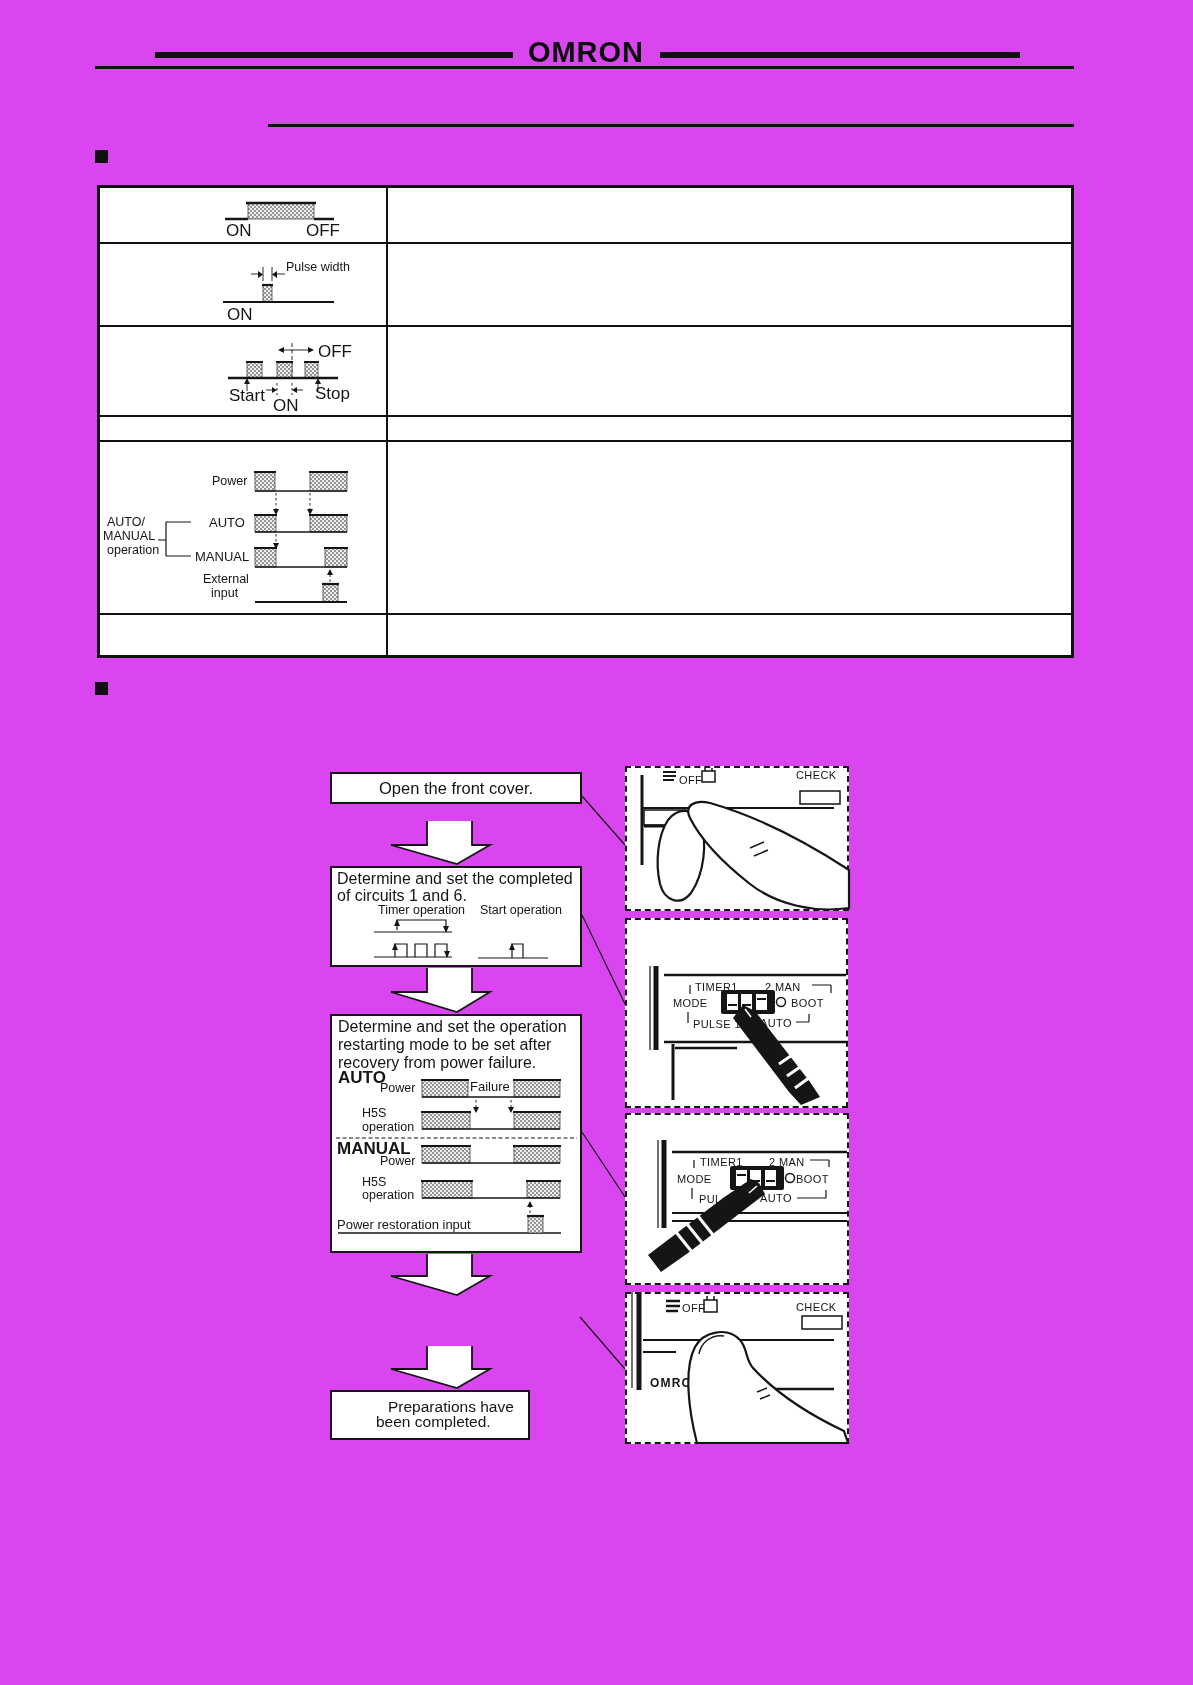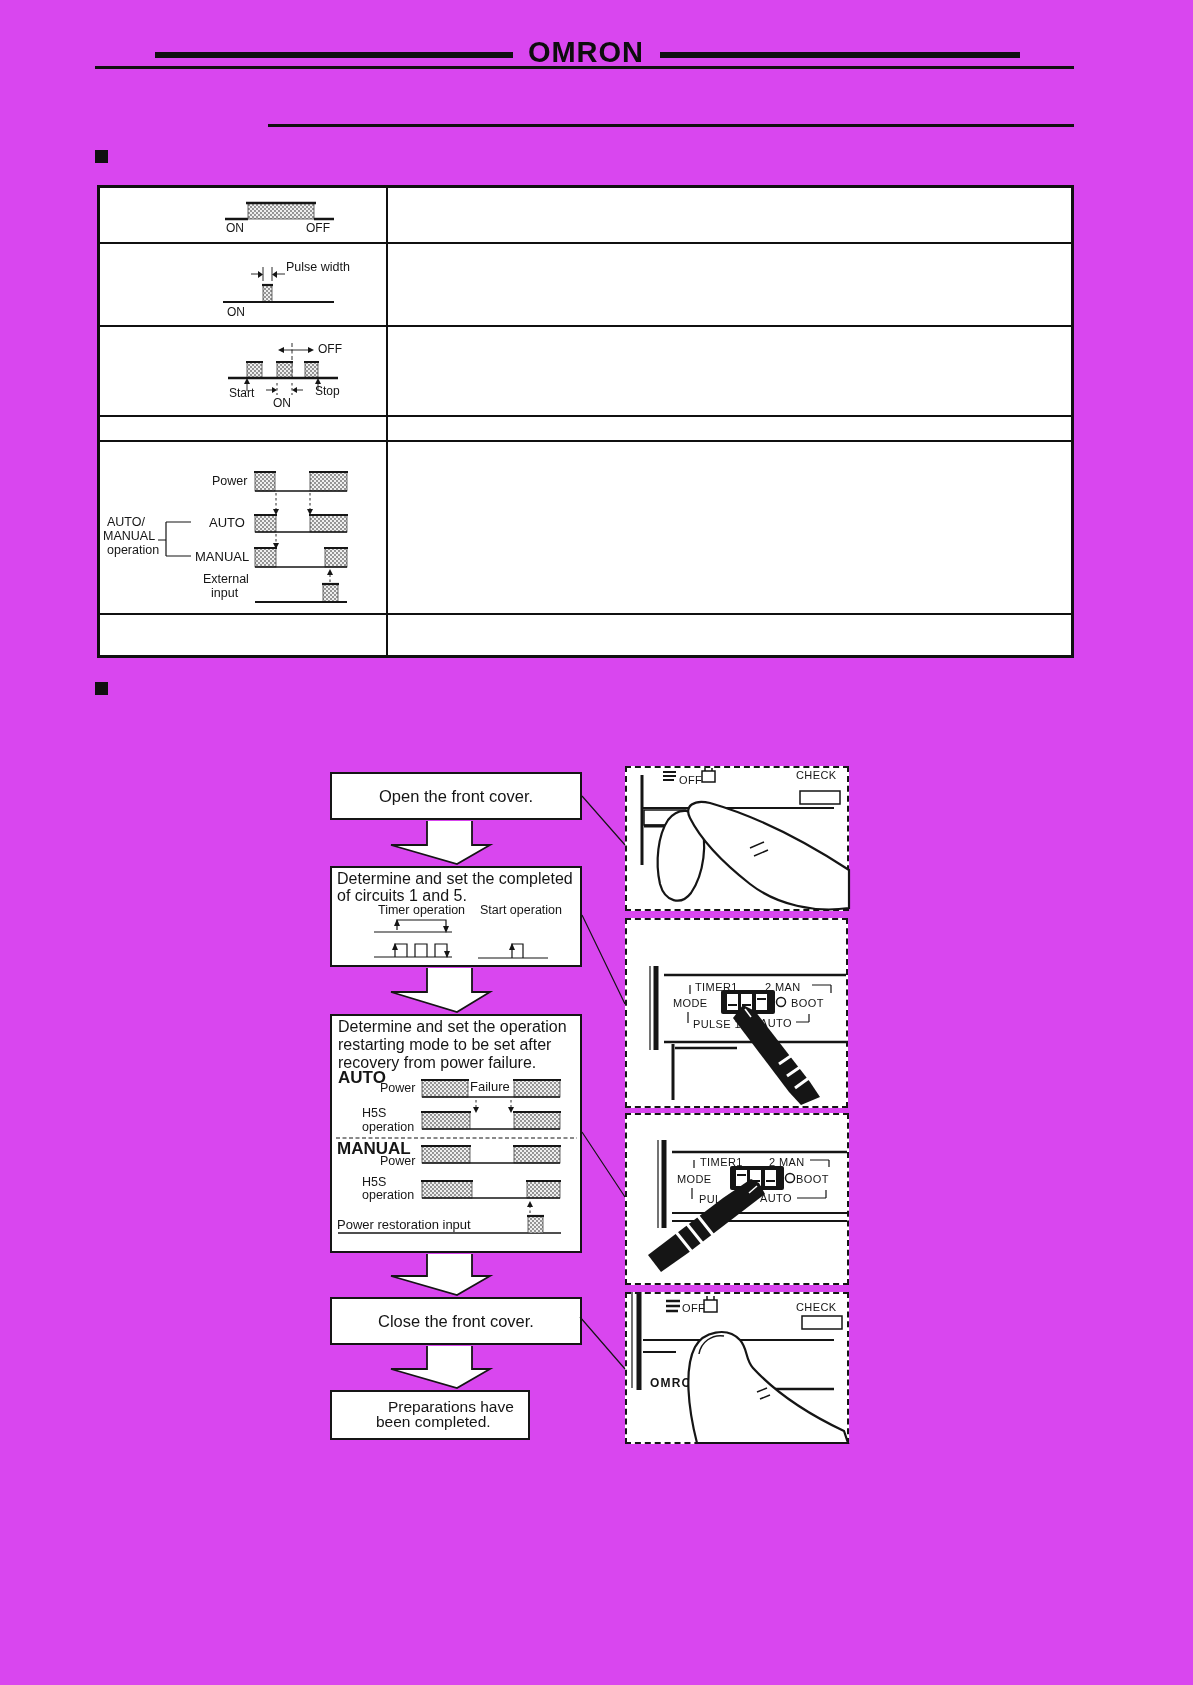--- a/index.html
+++ b/index.html
@@ -7,21 +7,21 @@
   .page{position:relative;width:1193px;height:1685px;background:#d946ef;overflow:hidden;
         font-family:"Liberation Sans",sans-serif;color:#151515}
   .bar{position:absolute;height:6px;background:#101010}
   .hline{position:absolute;background:#101010}
   .vline{position:absolute;background:#101010}
   .bullet{position:absolute;width:13px;height:13px;background:#101010}
   .tbl{position:absolute;border:3px solid #101010;background:#fff}
   .box{position:absolute;border:2px solid #151515;background:#fff}
   .boxc{display:flex;align-items:center;justify-content:center}
   .lbl{position:absolute;line-height:1.05;white-space:nowrap;color:#151515}
-  .f12{font-size:12px}.f125{font-size:12.5px}.f13{font-size:13px}
+  .f12{font-size:17px}.f125{font-size:12.5px}.f13{font-size:13px}
   .f155{font-size:15.5px}.f16{font-size:16px}.f165{font-size:16.5px}.f17{font-size:17px}
   .b{font-weight:bold}
   .panel{position:absolute;border:2px dashed #151515;background:#fff}
   .logo{position:absolute;font-weight:900;font-size:29px;letter-spacing:1px;color:#0d0d0d}
   svg.layer{position:absolute;left:0;top:0;pointer-events:none}
   svg .s08{stroke:#151515;stroke-width:0.9;fill:none}
   svg .s1{stroke:#151515;stroke-width:1.2;fill:none}
   svg .s14{stroke:#151515;stroke-width:1.5;fill:none}
   svg .s2{stroke:#151515;stroke-width:2.2;fill:none}
   svg .s24{stroke:#151515;stroke-width:2.5;fill:none}
@@ -69,32 +69,29 @@
   <span class="lbl f12" style="left:315px;top:385px">Stop</span>
   <span class="lbl f125" style="left:107px;top:516px">AUTO/</span>
   <span class="lbl f125" style="left:103px;top:530px">MANUAL</span>
   <span class="lbl f125" style="left:107px;top:544px">operation</span>
   <span class="lbl f125" style="left:212px;top:475px">Power</span>
   <span class="lbl f13" style="left:209px;top:516px">AUTO</span>
   <span class="lbl f13" style="left:195px;top:550px">MANUAL</span>
   <span class="lbl f125" style="left:203px;top:573px">External</span>
   <span class="lbl f125" style="left:211px;top:587px">input</span>
 
-  <div class="box boxc" style="left:330px;top:772px;width:252px;height:48px">
+  <div class="box boxc" style="left:330px;top:772px;width:252px;height:32px">
     <span class="f165">Open the front cover.</span>
   </div>
   <div class="box" style="left:330px;top:866px;width:252px;height:101px"></div>
   <div class="box" style="left:330px;top:1014px;width:252px;height:239px"></div>
-  <div class="box boxc" style="left:330px;top:1297px;width:252px;height:48px">
-    <span class="f165">Close the front cover.</span>
-  </div>
   <div class="box" style="left:330px;top:1390px;width:200px;height:50px"></div>
 
   <span class="lbl f16" style="left:337px;top:871px">Determine and set the completed</span>
-  <span class="lbl f16" style="left:337px;top:888px">of circuits 1 and 5.</span>
+  <span class="lbl f16" style="left:337px;top:888px">of circuits 1 and 6.</span>
   <span class="lbl f125" style="left:378px;top:904px">Timer operation</span>
   <span class="lbl f125" style="left:480px;top:904px">Start operation</span>
 
   <span class="lbl f16" style="left:338px;top:1019px">Determine and set the operation</span>
   <span class="lbl f16" style="left:338px;top:1037px">restarting mode to be set after</span>
   <span class="lbl f16" style="left:338px;top:1055px">recovery from power failure.</span>
   <span class="lbl f17 b" style="left:338px;top:1069px">AUTO</span>
   <span class="lbl f125" style="left:380px;top:1082px">Power</span>
   <span class="lbl f13" style="left:470px;top:1080px">Failure</span>
   <span class="lbl f125" style="left:362px;top:1107px">H5S</span>

